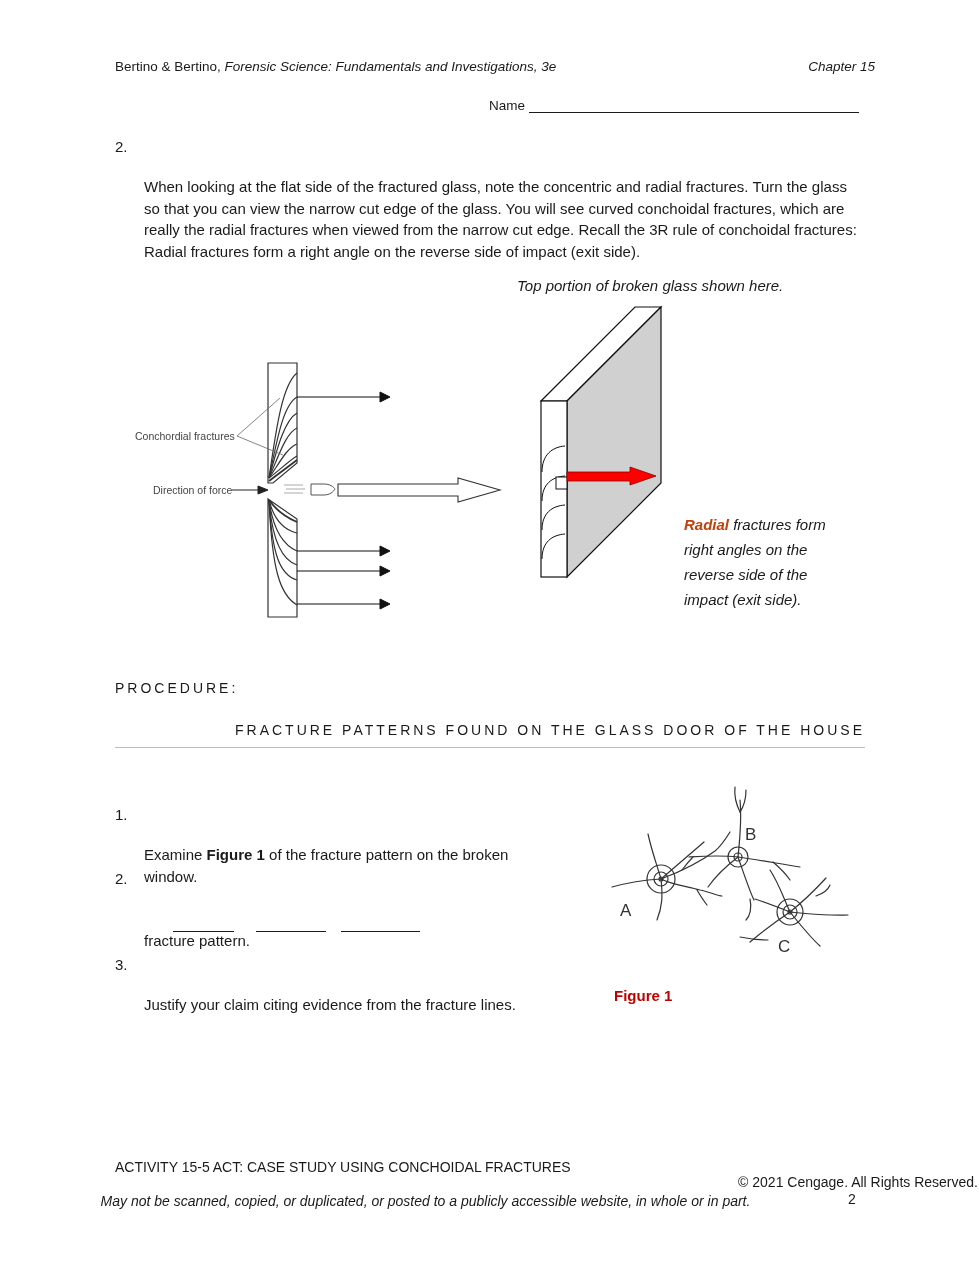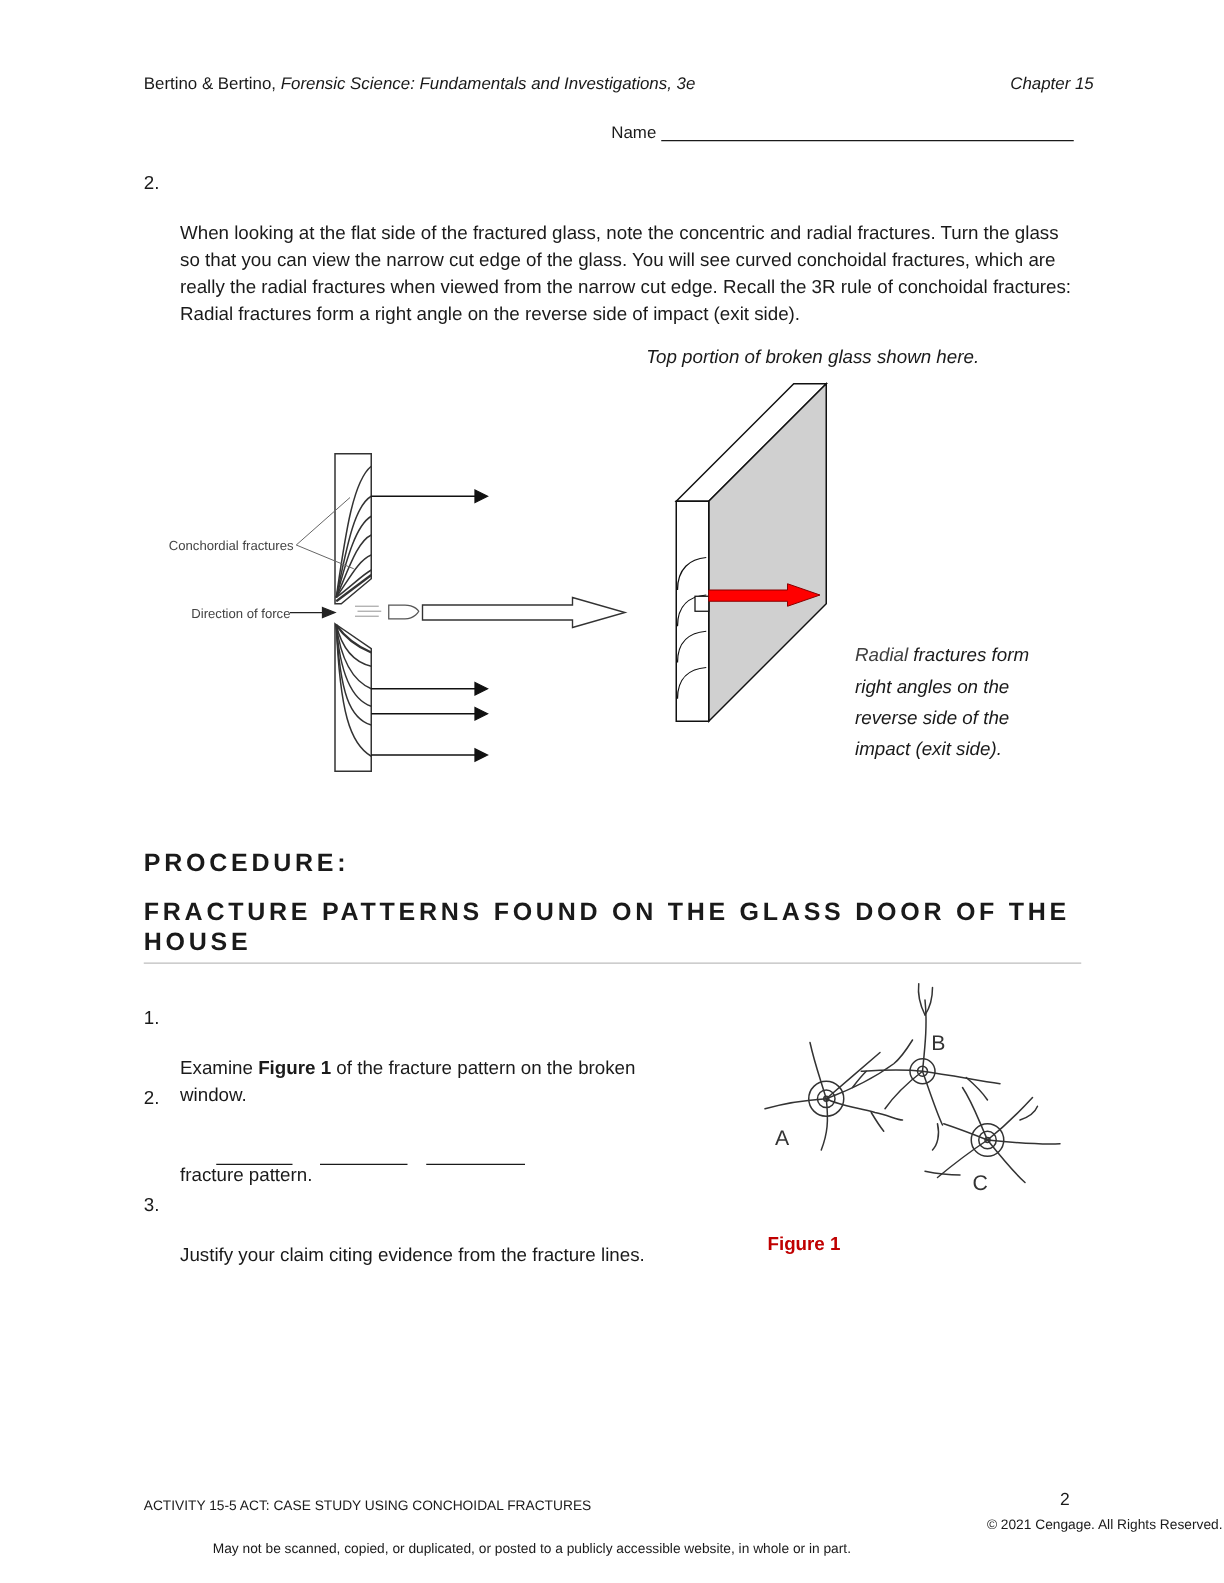--- a/index.html
+++ b/index.html
@@ -9,26 +9,26 @@
   .hdr { font-size: 13.5px; top: 59px; }
   .hdr-left { left: 115px; }
   .hdr-right { right: 104px; font-style: italic; }
   .name-line { top: 98px; left: 489px; font-size: 13.5px; }
   .name-line .line { display: inline-block; width: 330px; border-bottom: 1px solid #1a1a1a; height: 14px; vertical-align: bottom; margin-left: 4px; }
   .item { font-size: 15px; line-height: 21.5px; }
   .item .num { position: absolute; left: 0; }
   .item .txt { display: block; margin-left: 29px; margin-top: 40px; }
   .caption-italic { font-style: italic; font-size: 15px; margin-left: 20px; }
   .radial-note { font-style: italic; font-size: 15px; line-height: 25px; width: 170px; }
-  .radial-note .red { color: #404040; font-weight: normal; }
-  .heading { font-weight: bold; font-size: 20px; letter-spacing: 3px; }
+  .radial-note .red { color: #c2410c; font-weight: bold; }
+  .heading { font-weight: normal; font-size: 14px; letter-spacing: 3px; text-align: right; }
   .part-a { left: 115px; top: 719px; width: 750px; line-height: 23.5px; padding-bottom: 4px; border-bottom: 1px solid #bdbdbd; }
   .blank { display: inline-block; border-bottom: 1px solid #1a1a1a; height: 14px; }
   .fig-label { color: #c00000; font-weight: bold; font-size: 15px; }
-  .footer { font-size: 11px; margin-top: 40px; }
+  .footer { font-size: 14px; }
   svg { position: absolute; overflow: visible; }
   .diag-label { font-size: 10.5px; fill: #444; font-family: "Liberation Sans", sans-serif; }
 </style>
 </head>
 <body>
 
 <div class="abs hdr hdr-left">
   <span>Bertino &amp; Bertino, </span><i>Forensic Science: Fundamentals and Investigations, 3e</i>
 </div>
 <div class="abs hdr hdr-right">Chapter 15</div>
@@ -188,14 +188,14 @@
   </g>
   <text x="30" y="134" font-size="17" fill="#333" font-family="Liberation Sans, sans-serif">A</text>
   <text x="155" y="58" font-size="17" fill="#333" font-family="Liberation Sans, sans-serif">B</text>
   <text x="188" y="170" font-size="17" fill="#333" font-family="Liberation Sans, sans-serif">C</text>
 </svg>
 
 <div class="abs fig-label" style="left:614px; top:987px;">Figure  1</div>
 
 <div class="abs footer" style="left:115px; top:1159px;">ACTIVITY 15-5 ACT: CASE STUDY USING CONCHOIDAL FRACTURES</div>
 <div class="abs footer" style="left:0; width:978px; text-align:right; top:1174px;">© 2021 Cengage. All Rights Reserved.</div>
-<div class="abs footer" style="left:0; width:851px; text-align:center; top:1193px;">May not be scanned, copied, or duplicated, or posted to a publicly accessible website, in whole or in part.</div>
+<div class="abs footer" style="left:0; width:851px; text-align:center; top:1193px;font-style:italic;">May not be scanned, copied, or duplicated, or posted to a publicly accessible website, in whole or in part.</div>
 <div class="abs" style="left:848px; top:1191px; font-size:14px;">2</div>
 
 </body></html>

